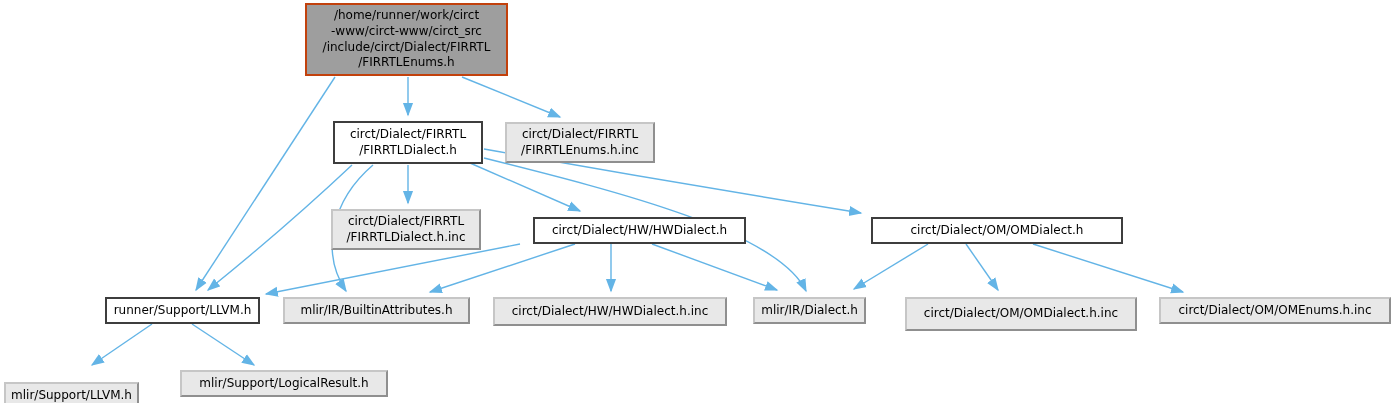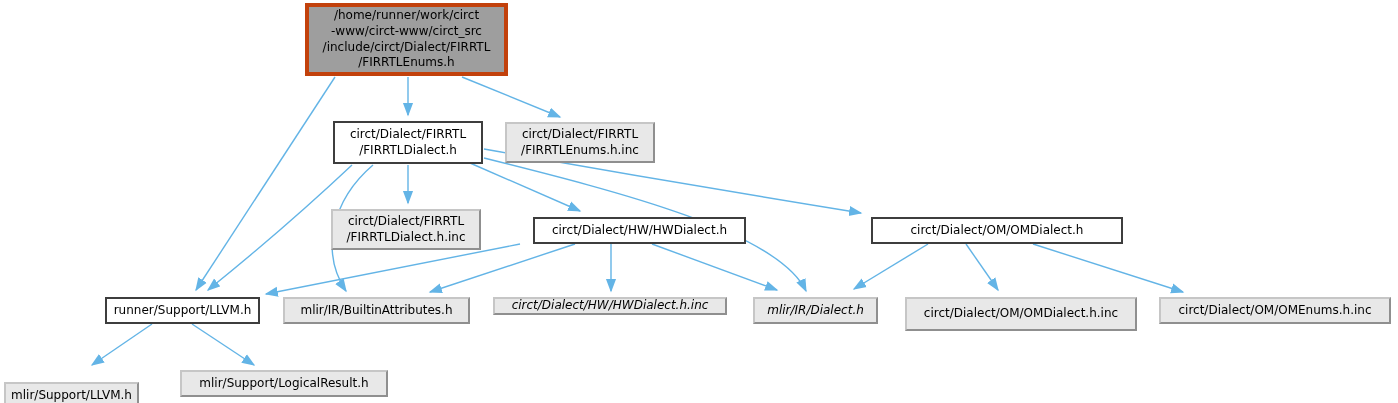--- a/index.html
+++ b/index.html
@@ -16,21 +16,21 @@
     display:flex;align-items:center;justify-content:center;
     text-align:center;
     font-size:12px;line-height:1.32;
     color:#000;
     white-space:pre-line;
     box-sizing:border-box;
     padding:1px 4px;
   }
   .node.root{
     background:#9e9e9e;
-    border:4px solid #c2410c;
+    border:2px solid #c2410c;
   }
   .node.white{
     background:#ffffff;
     border:2px solid #3d3d3d;
     cursor:pointer;
   }
   .node.gray{
     background:#e8e8e8;
     border:2px solid;
     border-color:#c6c6c6 #8f8f8f #8f8f8f #c6c6c6;
@@ -84,23 +84,23 @@
 /FIRRTLDialect.h.inc</div>
 
   <div class="node white" style="left:505px;top:217px;width:213px;height:27px;margin-left:28px;">circt/Dialect/HW/HWDialect.h</div>
 
   <div class="node white" style="left:871px;top:217px;width:252px;height:27px;">circt/Dialect/OM/OMDialect.h</div>
 
   <div class="node white" style="left:105px;top:297px;width:155px;height:27px;">runner/Support/LLVM.h</div>
 
   <div class="node gray" style="left:283px;top:297px;width:187px;height:27px;">mlir/IR/BuiltinAttributes.h</div>
 
-  <div class="node gray" style="left:493px;top:297px;width:234px;height:18px;font-style:italic;">circt/Dialect/HW/HWDialect.h.inc</div>
+  <div class="node gray" style="left:493px;top:297px;width:234px;height:29px;">circt/Dialect/HW/HWDialect.h.inc</div>
 
-  <div class="node gray" style="left:753px;top:297px;width:125px;height:27px;font-style:italic;">mlir/IR/Dialect.h</div>
+  <div class="node gray" style="left:753px;top:297px;width:113px;height:27px;">mlir/IR/Dialect.h</div>
 
   <div class="node gray" style="left:905px;top:297px;width:232px;height:34px;">circt/Dialect/OM/OMDialect.h.inc</div>
 
   <div class="node gray" style="left:1159px;top:297px;width:232px;height:27px;">circt/Dialect/OM/OMEnums.h.inc</div>
 
   <div class="node gray" style="left:4px;top:382px;width:135px;height:27px;text-align:right;">mlir/Support/LLVM.h</div>
 
   <div class="node gray" style="left:180px;top:370px;width:208px;height:27px;">mlir/Support/LogicalResult.h</div>
 
 </div>

